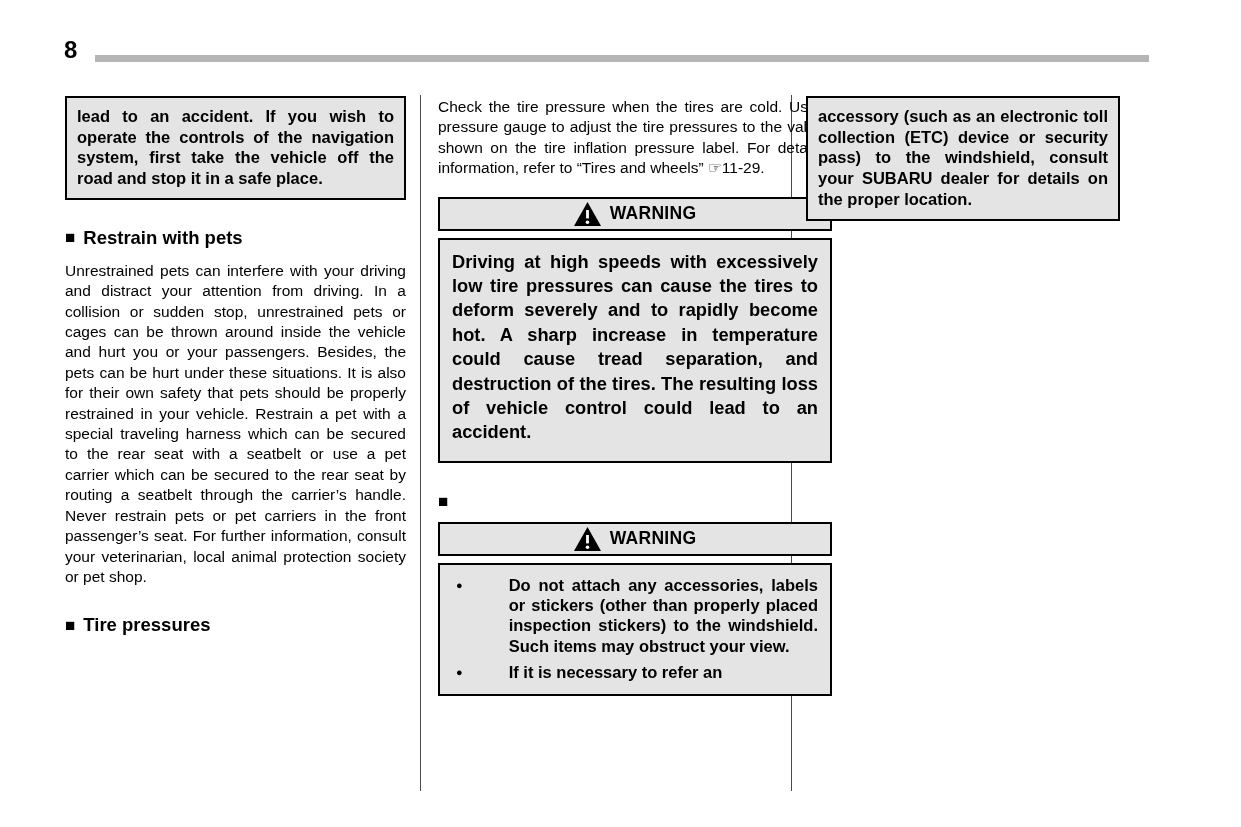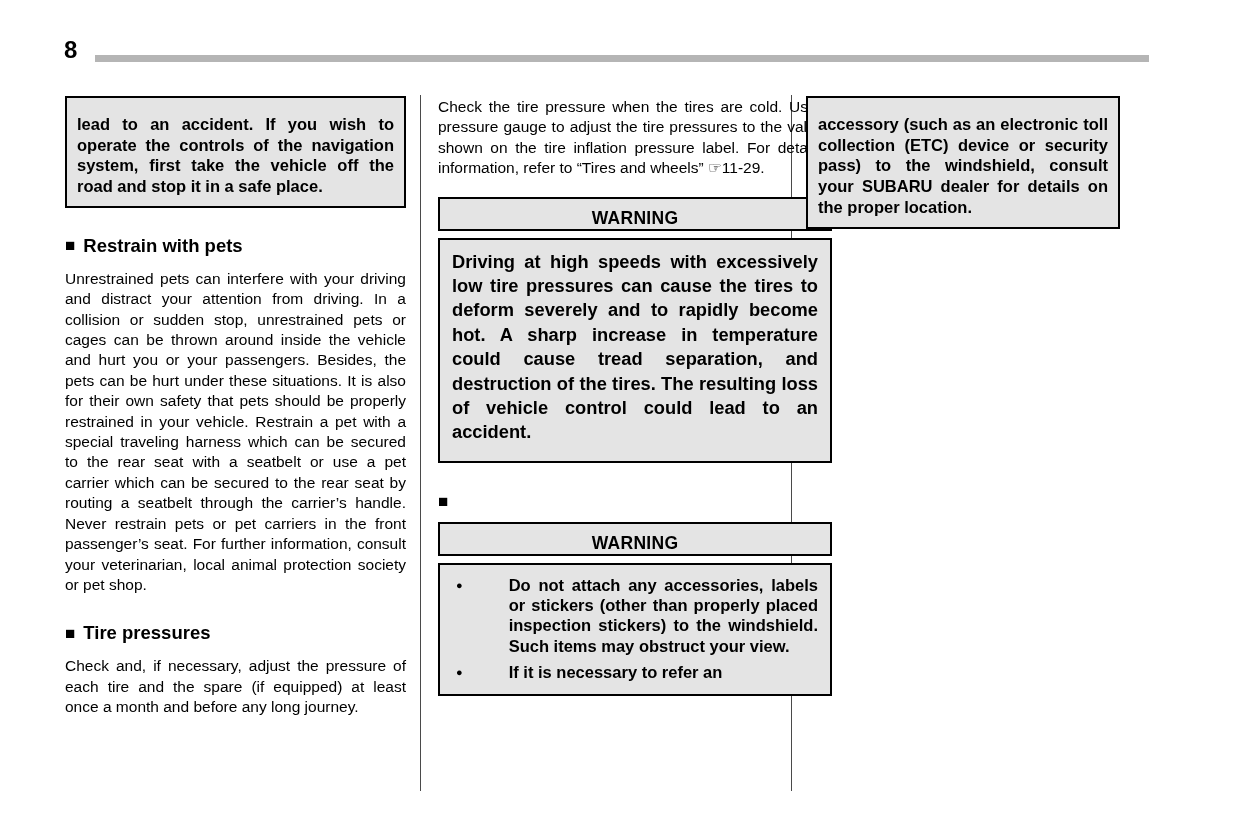--- a/index.html
+++ b/index.html
@@ -20,21 +20,21 @@
   .col-mid    { left: 438px; width: 394px; }
   .col-right  { left: 806px; width: 314px; }
 
   .divider { position: absolute; top: 95px; width: 1px; height: 696px; background: #4a4a4a; }
   .divider-1 { left: 420px; }
   .divider-2 { left: 791px; }
 
   .callout {
     border: 2px solid #000;
     background: #e4e4e4;
-    padding: 16px 10px 9px 10px;
+    padding: 8px 10px 9px 10px;
     font-weight: bold;
     font-size: 16.5px;
     line-height: 20.7px;
     text-align: justify;
   }
   .body-text {
     font-size: 15.5px;
     line-height: 20.4px;
     text-align: justify;
   }
@@ -52,21 +52,20 @@
     border: 2px solid #000;
     background: #e4e4e4;
     height: 34px;
     display: flex;
     align-items: center;
     justify-content: center;
     gap: 9px;
     font-weight: bold;
     font-size: 17.5px;
     letter-spacing: 0.3px;
-    flex-direction: column;
   }
   .warn-body {
     border: 2px solid #000;
     background: #e4e4e4;
     margin-top: 7px;
     padding: 10px 12px 16px 12px;
     font-weight: bold;
     font-size: 18.3px;
     line-height: 24.4px;
     text-align: justify;
@@ -110,21 +109,20 @@
   <div class="section-heading">
     <span class="sq">■</span>
     <span>Restrain with pets</span>
   </div>
   <div class="body-text">Unrestrained pets can interfere with your driving and distract your attention from driving. In a collision or sudden stop, unrestrained pets or cages can be thrown around inside the vehicle and hurt you or your passengers. Besides, the pets can be hurt under these situations. It is also for their own safety that pets should be properly restrained in your vehicle. Restrain a pet with a special traveling harness which can be secured to the rear seat with a seatbelt or use a pet carrier which can be secured to the rear seat by routing a seatbelt through the carrier’s handle. Never restrain pets or pet carriers in the front passenger’s seat. For further information, consult your veterinarian, local animal protection society or pet shop.</div>
 
   <div class="section-heading">
     <span class="sq">■</span>
     <span>Tire pressures</span>
   </div>
-  <div class="body-text">Check and, if necessary, adjust the pressure of each tire and the spare (if equipped) at least once a month and before any long journey.</div>
 </div>
 
 <div class="col col-mid">
   <div class="body-text mt-intro">Check the tire pressure when the tires are cold. Use a pressure gauge to adjust the tire pressures to the values shown on the tire inflation pressure label. For detailed information, refer to “Tires and wheels” ☞11-29.</div>
 
   <div class="gap-after-intro"></div>
 
   <div class="warn-header">
     <svg class="warn-icon-svg" width="27" height="24" viewBox="0 0 27 24">
       <path d="M13.5 0 L27 24 L0 24 Z" fill="#000"></path>

